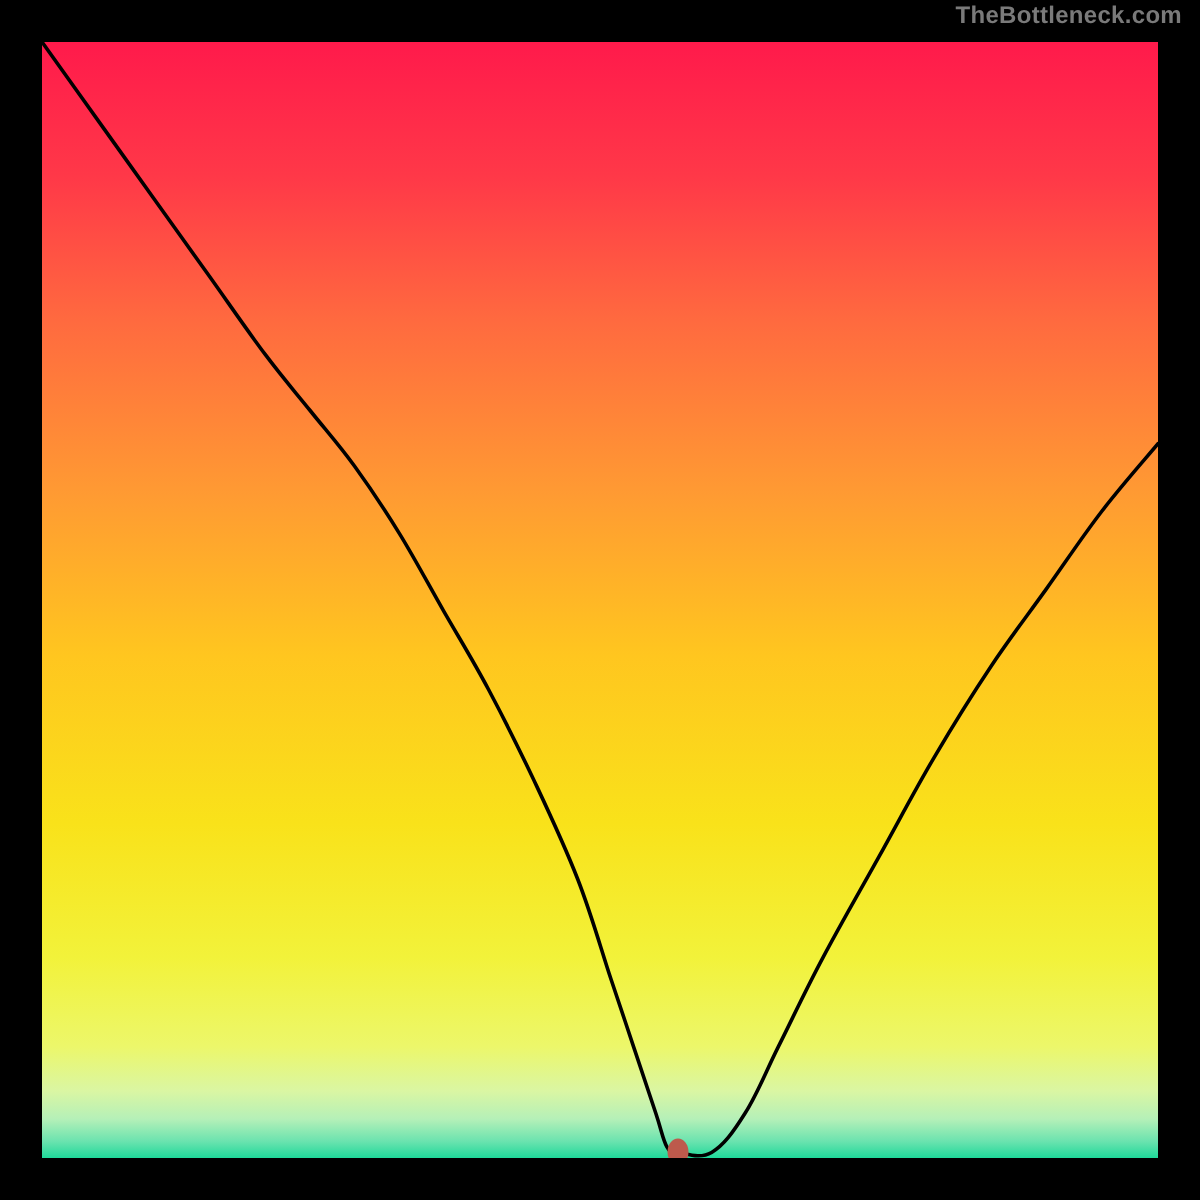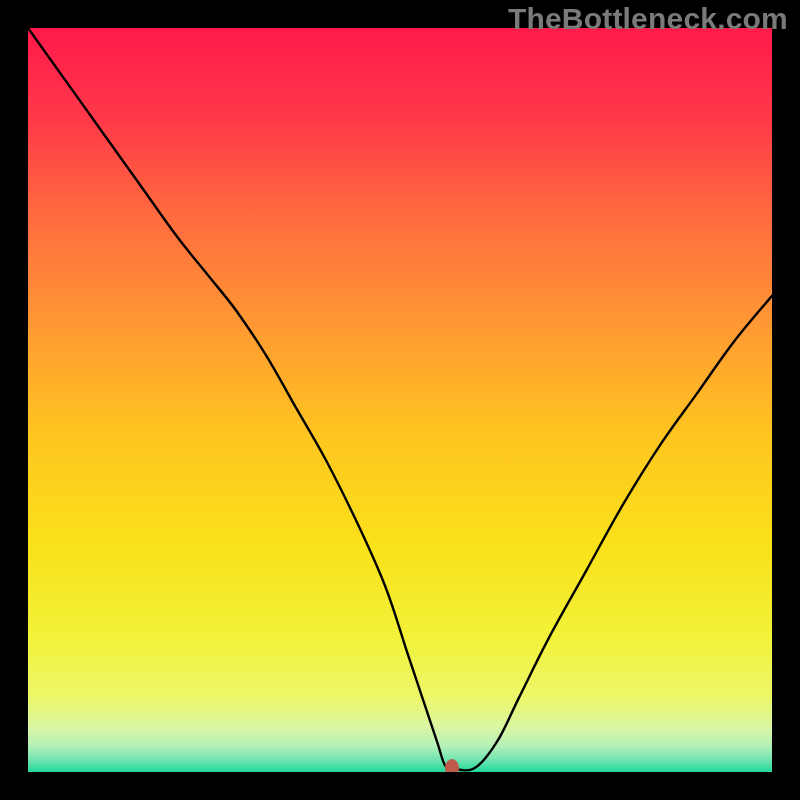--- a/index.html
+++ b/index.html
@@ -13,21 +13,21 @@
   .container {
     position: relative;
     width: 800px;
     height: 800px;
   }
   .watermark {
     position: absolute;
     top: 2px;
     right: 12px;
     font-family: Arial, Helvetica, sans-serif;
-    font-size: 30px;
+    font-size: 16px;
     font-weight: 600;
     color: #7a7a7a;
     letter-spacing: 0.2px;
     z-index: 5;
   }
   .plot-area {
     position: absolute;
     left: 28px;
     top: 28px;
     width: 744px;

